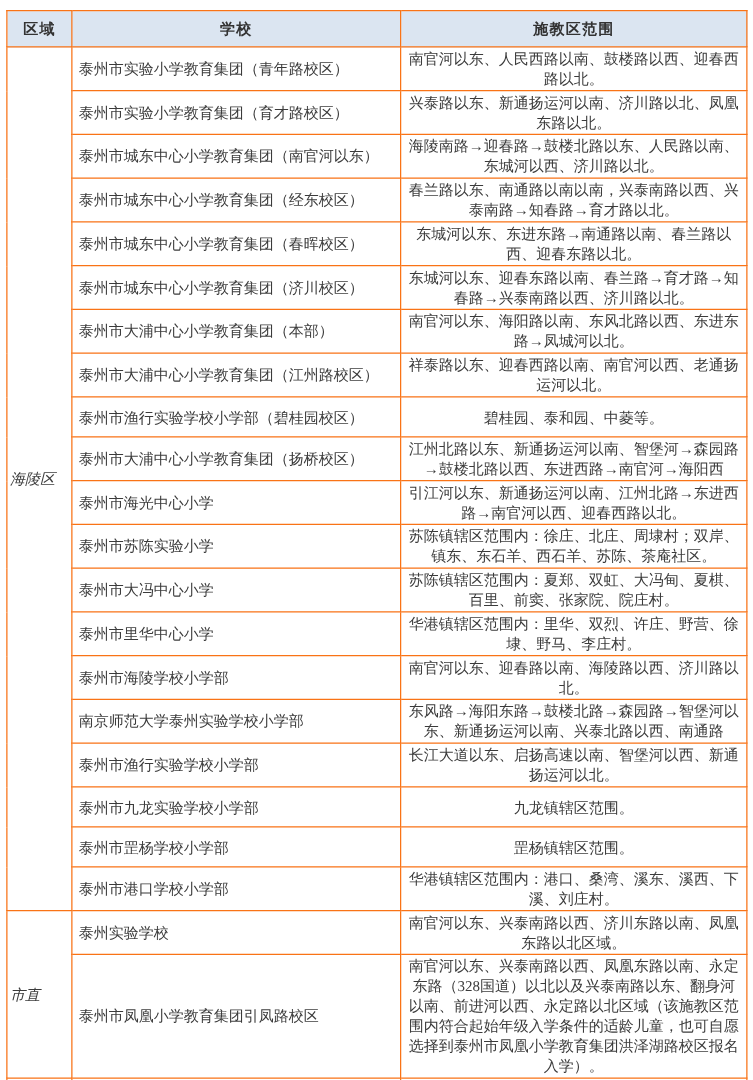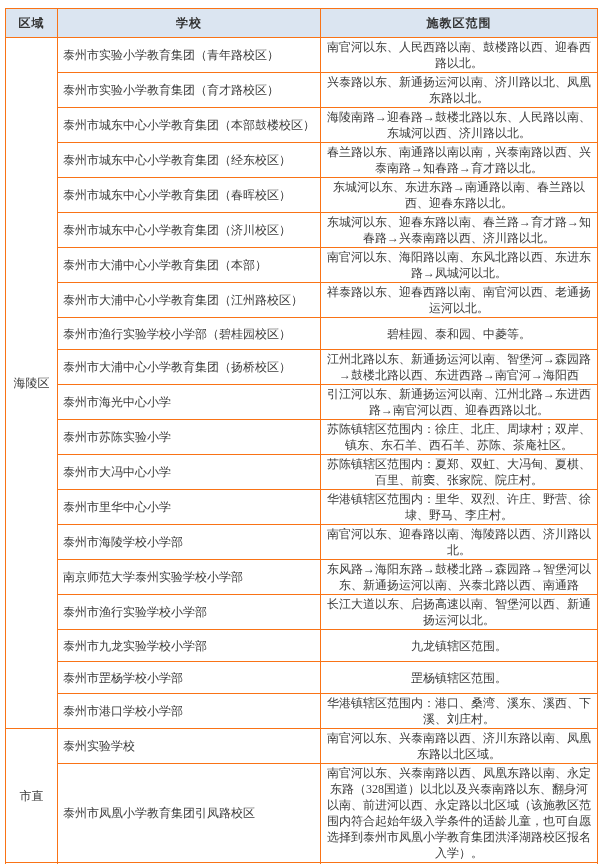--- a/index.html
+++ b/index.html
@@ -30,22 +30,23 @@
     background:#dbe5f1;
     font-weight:bold;
     text-align:center;
     height:26px;
     padding:1px 2px;
     color:#333333;
     letter-spacing:1px;
   }
   td { padding:1px 5px; }
   td.region {
-    text-align:center;
+    text-align:left;
     padding:7px 2px;
+    font-style:italic;
   }
   td.school { text-align:left;margin-top:29px; }
   td.range  { text-align:center; }
   tr.body-row { height:32px; }
   tr.row-big { height:98px; }
   tr.row-last { height:48px; }
 </style>
 </head>
 <body>
 
@@ -67,21 +68,21 @@
       <tr class="body-row">
         <td class="region" rowspan="20">海陵区</td>
         <td class="school">泰州市实验小学教育集团（青年路校区）</td>
         <td class="range">南官河以东、人民西路以南、鼓楼路以西、迎春西路以北。</td>
       </tr>
       <tr class="body-row">
         <td class="school">泰州市实验小学教育集团（育才路校区）</td>
         <td class="range">兴泰路以东、新通扬运河以南、济川路以北、凤凰东路以北。</td>
       </tr>
       <tr class="body-row">
-        <td class="school">泰州市城东中心小学教育集团（本部鼓楼校区）</td>
+        <td class="school">泰州市城东中心小学教育集团（南官河以东）</td>
         <td class="range">海陵南路→迎春路→鼓楼北路以东、人民路以南、东城河以西、济川路以北。</td>
       </tr>
       <tr class="body-row">
         <td class="school">泰州市城东中心小学教育集团（经东校区）</td>
         <td class="range">春兰路以东、南通路以南以南，兴泰南路以西、兴泰南路→知春路→育才路以北。</td>
       </tr>
       <tr class="body-row">
         <td class="school">泰州市城东中心小学教育集团（春晖校区）</td>
         <td class="range">东城河以东、东进东路→南通路以南、春兰路以西、迎春东路以北。</td>
       </tr>

